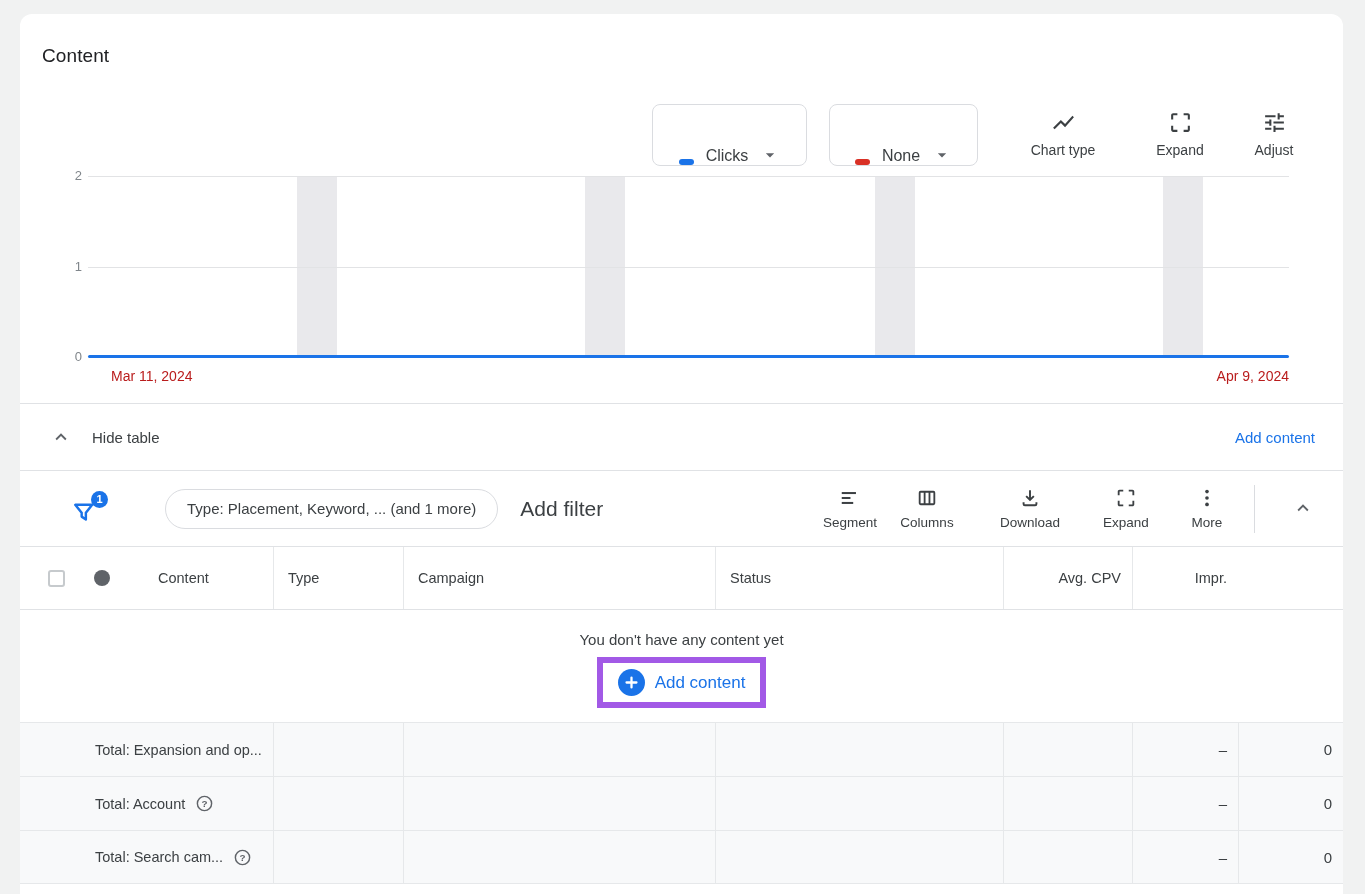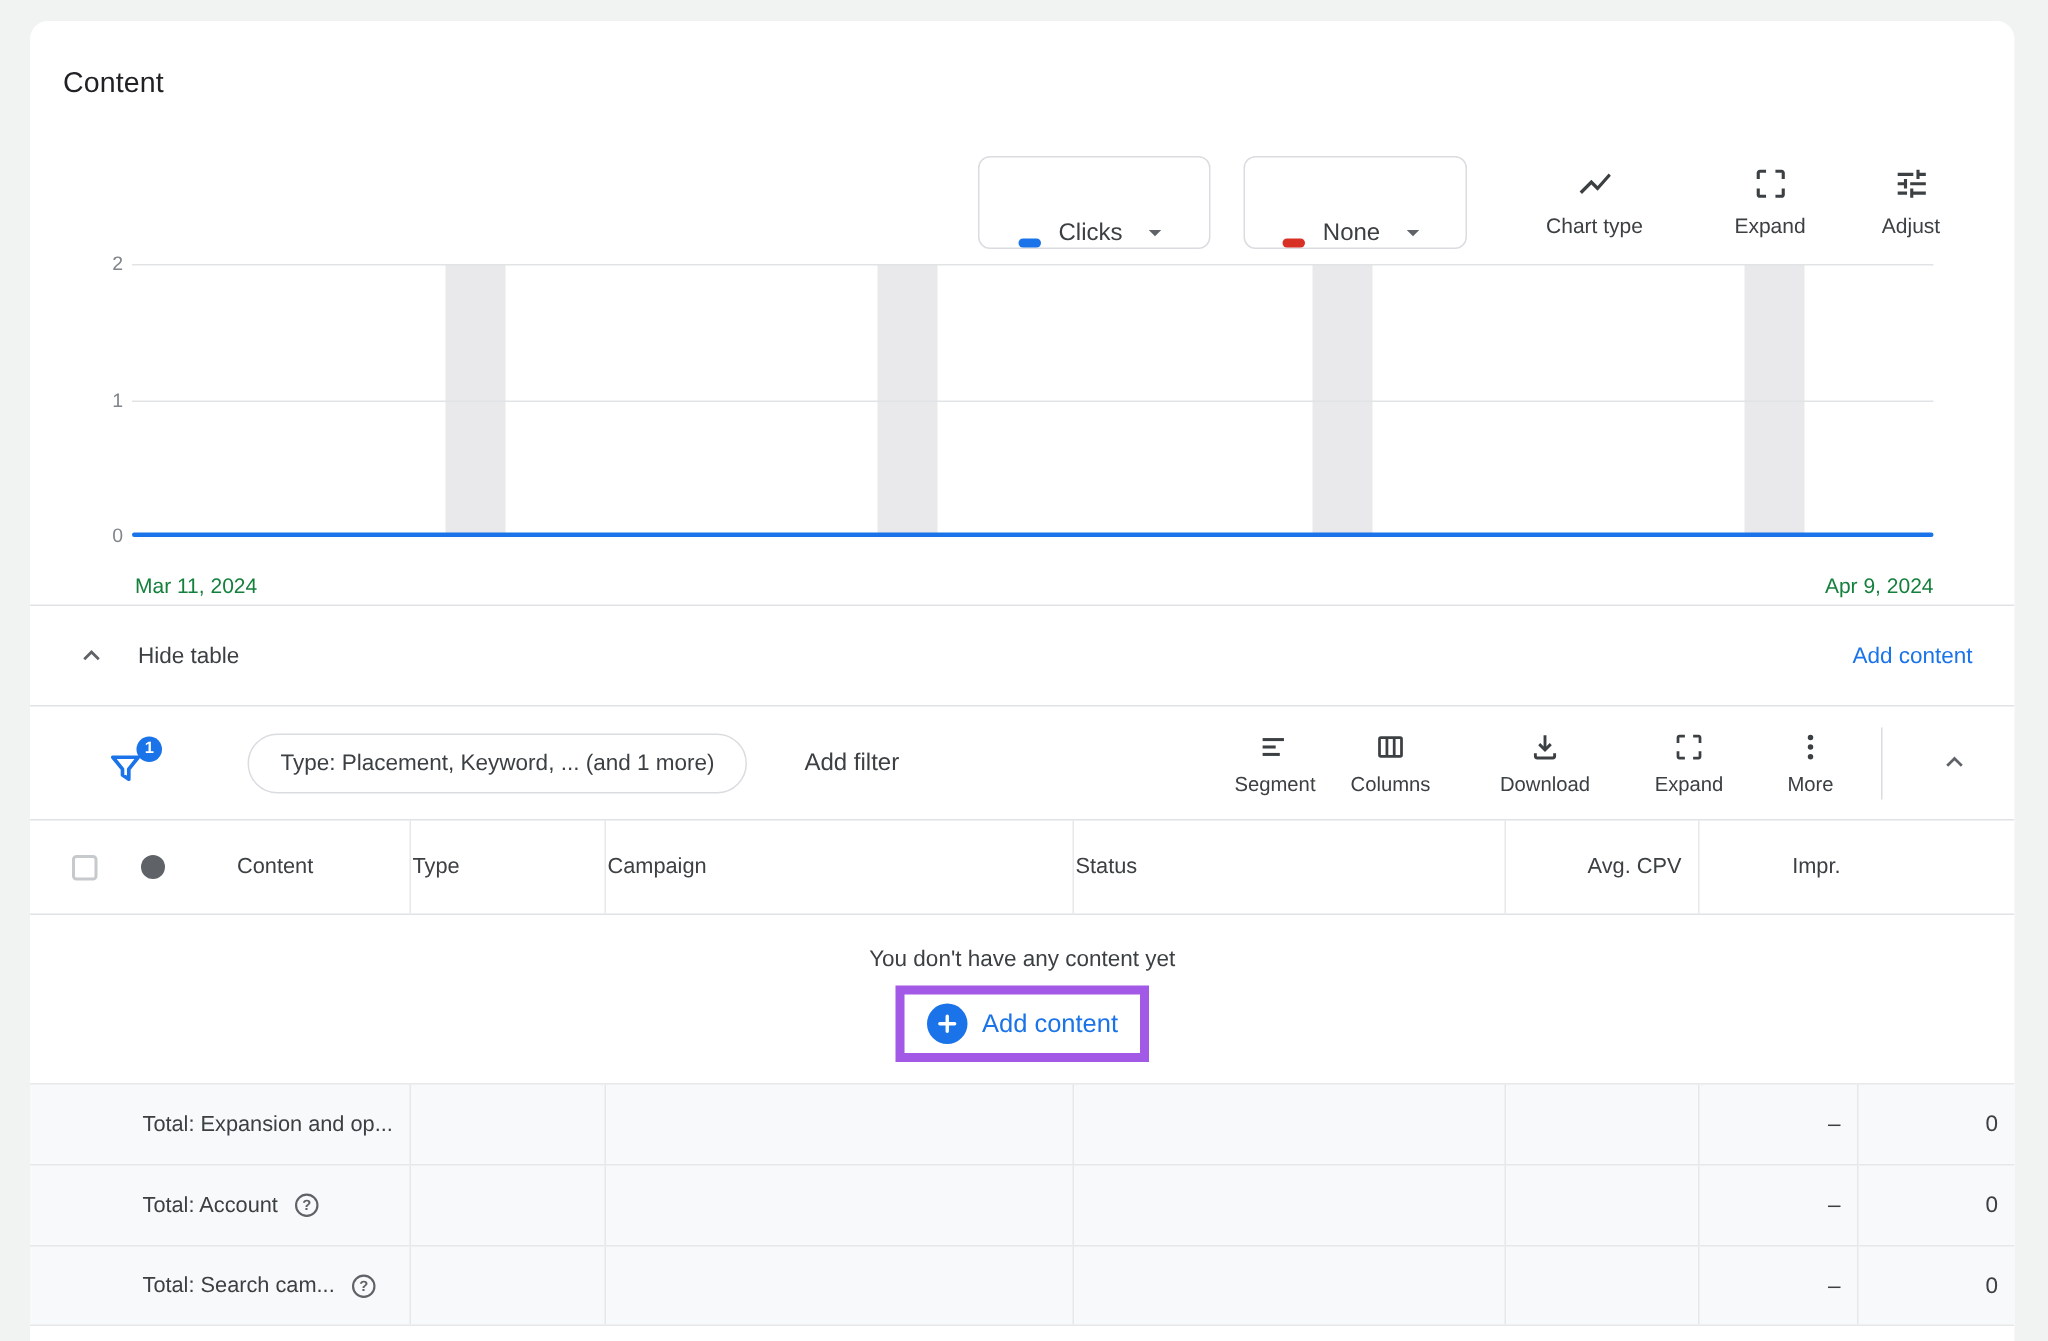--- a/index.html
+++ b/index.html
@@ -28,58 +28,58 @@
   .tool-chart-type { left:1003px; }
   .tool-expand-chart { left:1125px; width:70px; }
   .tool-adjust { left:1219px; width:70px; }
 
   .band { position:absolute; top:162px; height:181px; width:40px; background:#e9e9ec; }
   .gridline { position:absolute; left:68px; width:1201px; height:1px; background:#e2e3e5; }
   .baseline-series { position:absolute; left:68px; top:341px; width:1201px; height:3px;
                      background:#1a73e8; border-radius:2px; }
   .ytick { position:absolute; left:38px; width:24px; text-align:right; font-size:13px;
            color:#80868b; }
-  .xlabel { position:absolute; top:368px; font-size:14px; color:#15803d; }
+  .xlabel { position:absolute; top:354px; font-size:14px; color:#b91c1c;margin-left:21px; }
 
   
   .hide-table-row { height:67px; border-top:1px solid #e0e2e5; display:flex;
                     align-items:center; padding:0 28px 0 30px; }
   .toggle-group { display:flex; align-items:center; gap:20px; cursor:pointer; }
   .chev svg { width:22px; height:22px; fill:#5f6368; display:block; }
   .hide-table-label { font-size:15px; color:#3c4043; }
   .link-blue { margin-left:auto; font-size:15px; font-weight:500; color:#1a73e8; cursor:pointer; }
 
   
   .filter-bar { position:relative; height:76px; border-top:1px solid #e0e2e5;
                 display:flex; align-items:center; }
   .funnel-wrap { position:relative; margin-left:50px; width:30px; height:32px; cursor:pointer; }
   .funnel-wrap svg { width:28px; height:28px; display:block; margin-top:6px; color:#1a73e8; }
   .filter-badge { position:absolute; top:-2px; right:-8px; width:17px; height:17px;
                   border-radius:50%; background:#1a73e8; color:#fff; font-size:11px;
                   font-weight:700; display:flex; align-items:center; justify-content:center; }
   .filter-chip { margin-left:65px; height:40px; border:1px solid #dadce0; border-radius:20px;
                  display:flex; align-items:center; padding:0 21px; font-size:15px;
                  color:#3c4043; cursor:pointer; background:#fff; white-space:nowrap; }
-  .add-filter { margin-left:38px; font-size:16px; color:#3c4043; cursor:pointer; }
+  .add-filter { margin-left:22px; font-size:21px; color:#3c4043; cursor:pointer; }
   .tbl-tool { position:absolute; top:16px; display:flex; flex-direction:column;
               align-items:center; gap:6px; cursor:pointer; }
   .tbl-tool svg { width:22px; height:22px; display:block; color:#3c4043; }
   .tbl-tool .tool-label { font-size:13.5px; color:#3c4043; white-space:nowrap; }
   .t-segment { left:800px; width:60px;align-items:center; } .t-columns { left:876px; width:62px; }
   .t-download { left:973px; width:74px; } .t-expand { left:1078px; width:56px; }
   .t-more { left:1168px; width:38px; }
   .v-divider { position:absolute; left:1234px; top:14px; width:1px; height:48px; background:#dadce0; }
   .collapse-chev { position:absolute; left:1272px; top:26px; cursor:pointer; }
 
   
   .grid-row { display:grid; grid-template-columns:253px 130px 312px 288px 129px 106px 105px; }
   .thead { height:64px; border-top:1px solid #e0e2e5; border-bottom:1px solid #e0e2e5; }
   .thead .cell, .trow .cell { display:flex; align-items:center; font-size:14.5px; }
   .cell + .cell { border-left:1px solid #e6e8ea; }
-  .thead .cell { color:#3c4043; font-weight:500; padding-left:1px; }
+  .thead .cell { color:#3c4043; font-weight:500; padding-left:14px; }
   .cell.first { padding-left:0; }
   .cell.num { justify-content:flex-end; padding-right:11px; padding-left:0; }
   .checkbox { width:17px; height:17px; border:2px solid #c6cacd; border-radius:3px;
               margin-left:28px; background:#fff; cursor:pointer; }
   .status-dot { width:16px; height:16px; border-radius:50%; background:#5f6368; margin-left:29px; }
   .head-content-label { margin-left:48px; }
 
   .empty-state { height:112px; display:flex; flex-direction:column; align-items:center; }
   .empty-msg { margin-top:21px; font-size:15px; color:#3c4043;text-align:right; }
   .cta-annotation { margin-top:9px; border:6px solid #a259e6; background:#fff;

